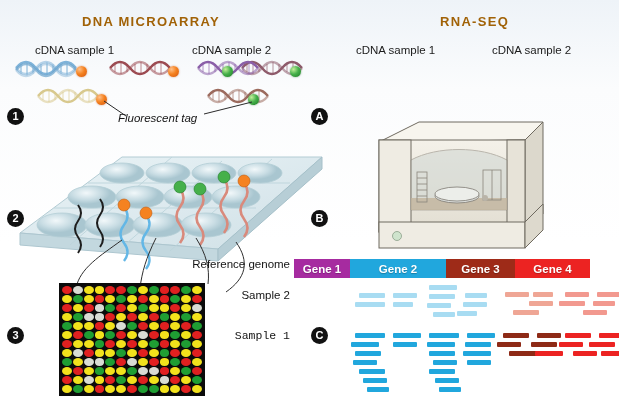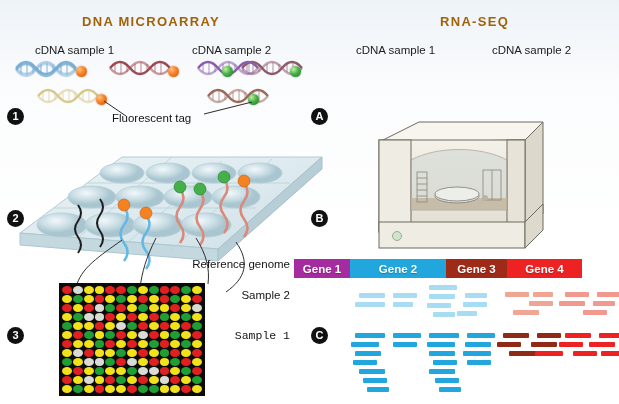--- a/index.html
+++ b/index.html
@@ -144,21 +144,21 @@
   <div class="abs bead orange" style="left:168px;top:66px;"></div>
   <div class="abs bead orange" style="left:96px;top:94px;"></div>
   <div class="abs bead green" style="left:222px;top:66px;"></div>
   <div class="abs bead green" style="left:290px;top:66px;"></div>
   <div class="abs bead green" style="left:248px;top:94px;"></div>
 
   <svg class="abs" style="left:96px;top:96px;" width="170" height="26">
     <path d="M8,5 L30,20" stroke="#2b2b2b" stroke-width="1" fill="none"></path>
     <path d="M108,18 L156,6" stroke="#2b2b2b" stroke-width="1" fill="none"></path>
   </svg>
-  <div class="abs tag-label" style="left:112px;top:112px;">Fluorescent tag</div>
+  <div class="abs tag-label" style="left:118px;top:112px;font-style:italic;">Fluorescent tag</div>
 
   <svg class="plate-wrap" viewBox="0 0 320 145">
     <defs>
       <linearGradient id="plateG" x1="0" y1="0" x2="1" y2="1">
         <stop offset="0%" stop-color="#e9f3f6"></stop>
         <stop offset="55%" stop-color="#dce9ee"></stop>
         <stop offset="100%" stop-color="#cfe0e6"></stop>
       </linearGradient>
       <radialGradient id="wellG" cx="38%" cy="32%">
         <stop offset="0%" stop-color="#f2f8fa"></stop>
@@ -430,21 +430,21 @@
     <circle cx="40" cy="122" r="4.5" fill="#cfe4cd" stroke="#8a9e88" stroke-width=".8"></circle>
   </svg>
 
   <div class="rowlabel" style="left:186px;top:258px;width:104px;">Reference genome</div>
   <div class="rowlabel" style="left:186px;top:289px;width:104px;">Sample 2</div>
   <div class="rowlabel" style="left:186px;top:330px;width:104px;font-family:Liberation Mono, monospace;">Sample 1</div>
 
   <div class="genebar">
       <div style="background: rgb(166, 43, 160); width: 56px;">Gene 1</div>
       <div style="background: rgb(33, 167, 221); width: 96px;">Gene 2</div>
-      <div style="background: rgb(158, 43, 24); width: 61px;">Gene 3</div>
+      <div style="background: rgb(158, 43, 24); width: 69px;">Gene 3</div>
       <div style="background: rgb(236, 35, 34); width: 75px;">Gene 4</div>
     </div>
 
   <div class="abs" style="left:297px;top:283px;width:316px;height:118px;" id="reads">
       <div class="read" style="left: 62px; top: 10px; width: 26px; background: rgb(168, 220, 242);"></div>
       <div class="read" style="left: 96px; top: 10px; width: 24px; background: rgb(168, 220, 242);"></div>
       <div class="read" style="left: 132px; top: 2px; width: 28px; background: rgb(168, 220, 242);"></div>
       <div class="read" style="left: 168px; top: 10px; width: 22px; background: rgb(168, 220, 242);"></div>
       <div class="read" style="left: 58px; top: 19px; width: 30px; background: rgb(168, 220, 242);"></div>
       <div class="read" style="left: 96px; top: 19px; width: 20px; background: rgb(168, 220, 242);"></div>

